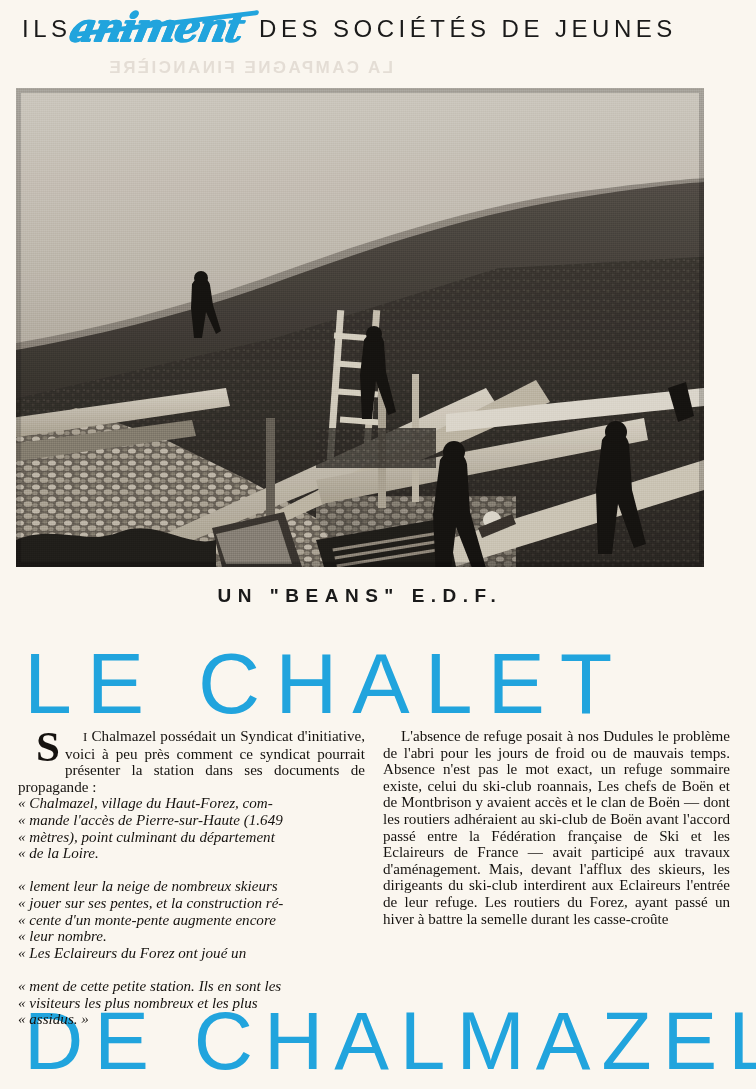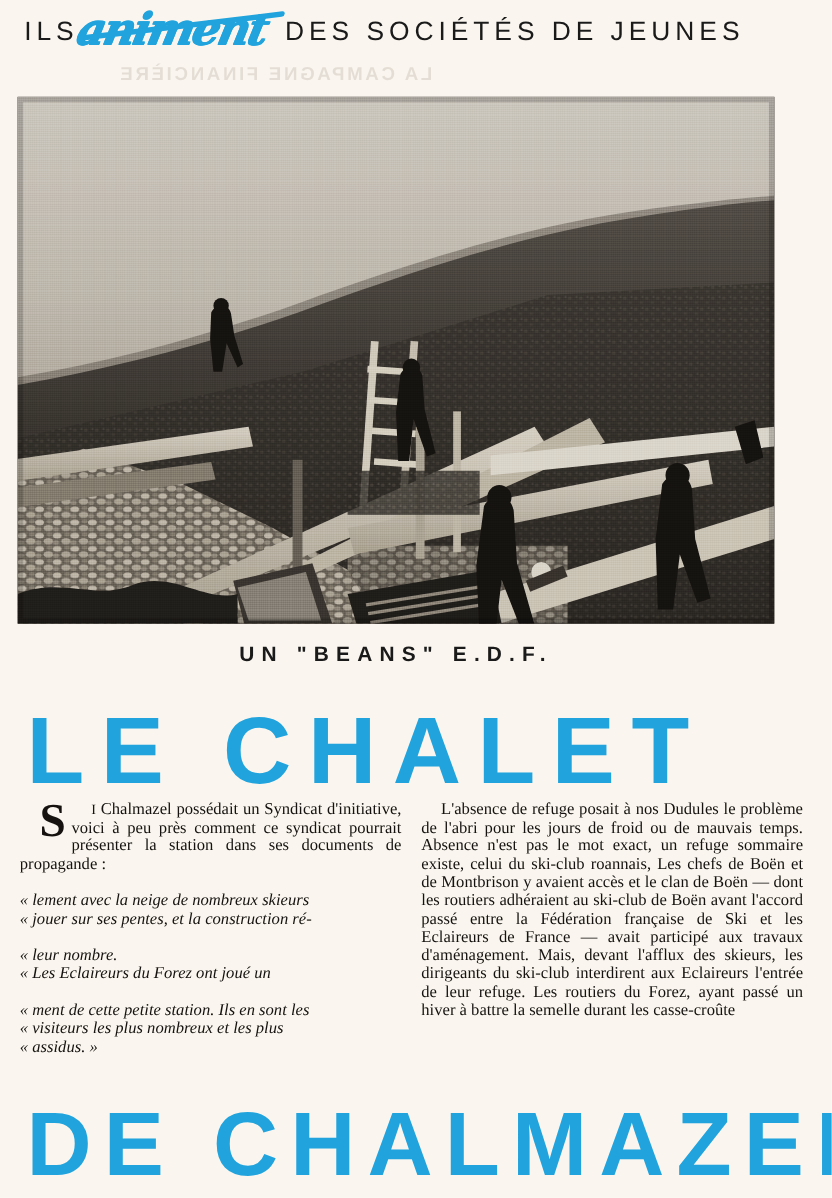--- a/index.html
+++ b/index.html
@@ -76,21 +76,21 @@
     text-align:center;
     font-family:"Liberation Sans",sans-serif;
     font-size:19px;font-weight:700;letter-spacing:6.5px;
     color:#1a1a1a;
   }
 
   
   .headline{
     position:absolute;
     font-family:"Liberation Sans",sans-serif;
-    font-weight:700;
+    font-weight:400;
     color:#21a4dd;
     line-height:1;
     white-space:nowrap;
   }
   .headline-top{
     left:24px;top:640px;
     font-size:86px;letter-spacing:15px;
   }
   .headline-bottom{
     left:24px;top:1000px;
@@ -242,26 +242,32 @@
   <div class="caption">UN "BEANS" E.D.F.</div>
 
   <div class="headline headline-top">LE CHALET</div>
   <div class="headline headline-bottom">DE CHALMAZEL</div>
 
   <div class="columns">
 
     <div class="col">
       <p><span class="dropcap">S</span><span class="smallcap">I</span><span> Chalmazel possédait un Syndicat d'initiative, voici à peu près comment ce syndicat pourrait présenter la station dans ses documents de propagande :</span></p>
 
+      <p class="quote">
+        <span>« Chalmazel, village du Haut-Forez, com-</span><br>
+        <span>« mande l'accès de Pierre-sur-Haute (1.649</span><br>
+        <span>« mètres), point culminant du département</span><br>
+        <span>« de la Loire.</span>
+      </p>
 
       <p class="quote">
         <br>
-        <span>« lement avec la neige de nombreux skieurs</span><br>
+        <span>« lement leur la neige de nombreux skieurs</span><br>
         <span>« jouer sur ses pentes, et la construction ré-</span><br>
-        <br>
+        <span>« cente d'un monte-pente augmente encore</span><br>
         <span>« leur nombre.</span>
       </p>
 
       <p class="quote">
         <span>« Les Eclaireurs du Forez ont joué un</span><br>
         <br>
         <span>« ment de cette petite station. Ils en sont les</span><br>
         <span>« visiteurs les plus nombreux et les plus</span><br>
         <span>« assidus. »</span>
       </p>

